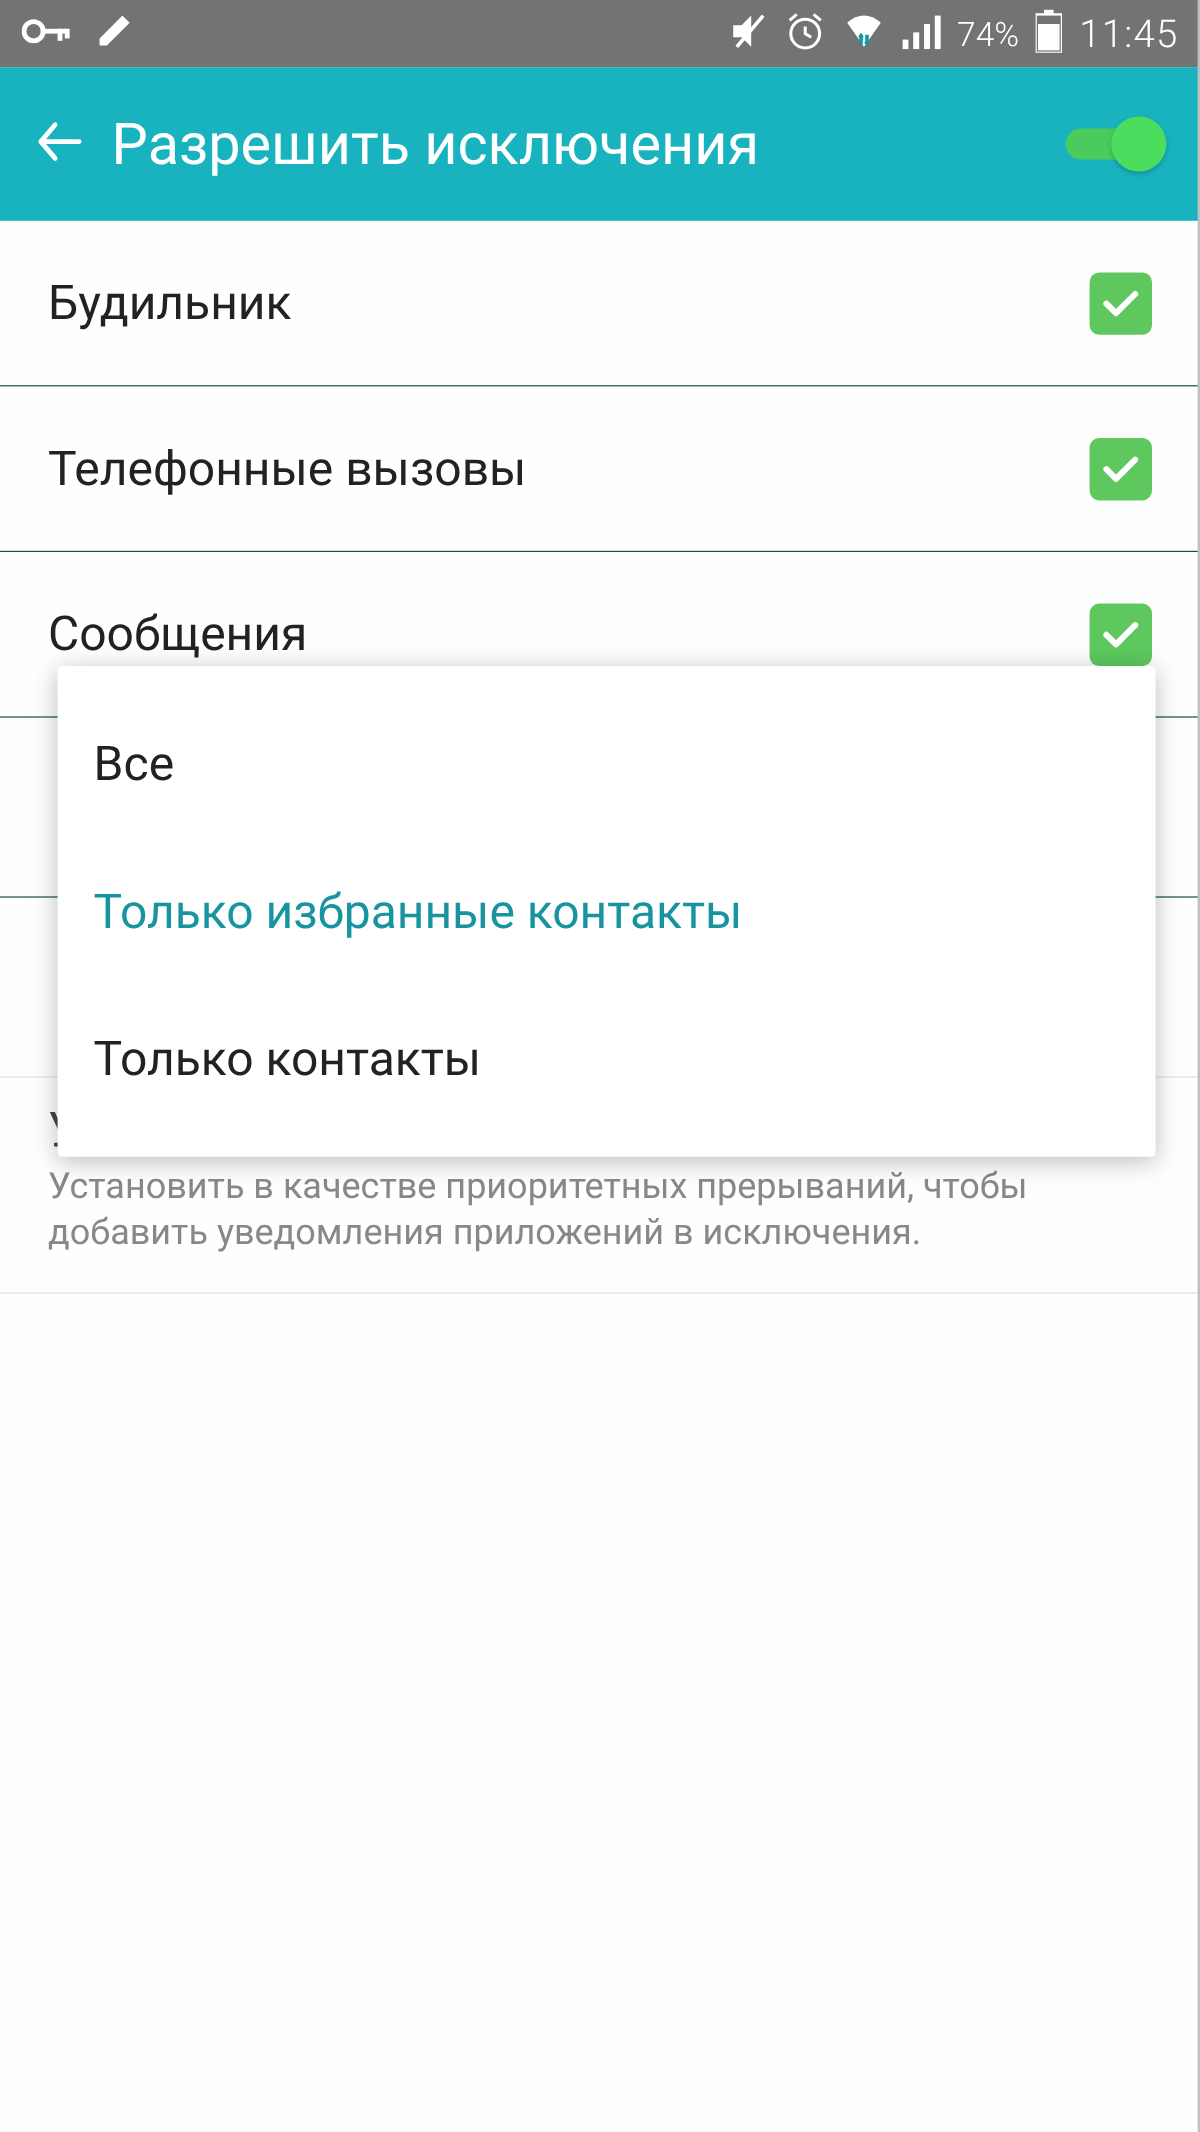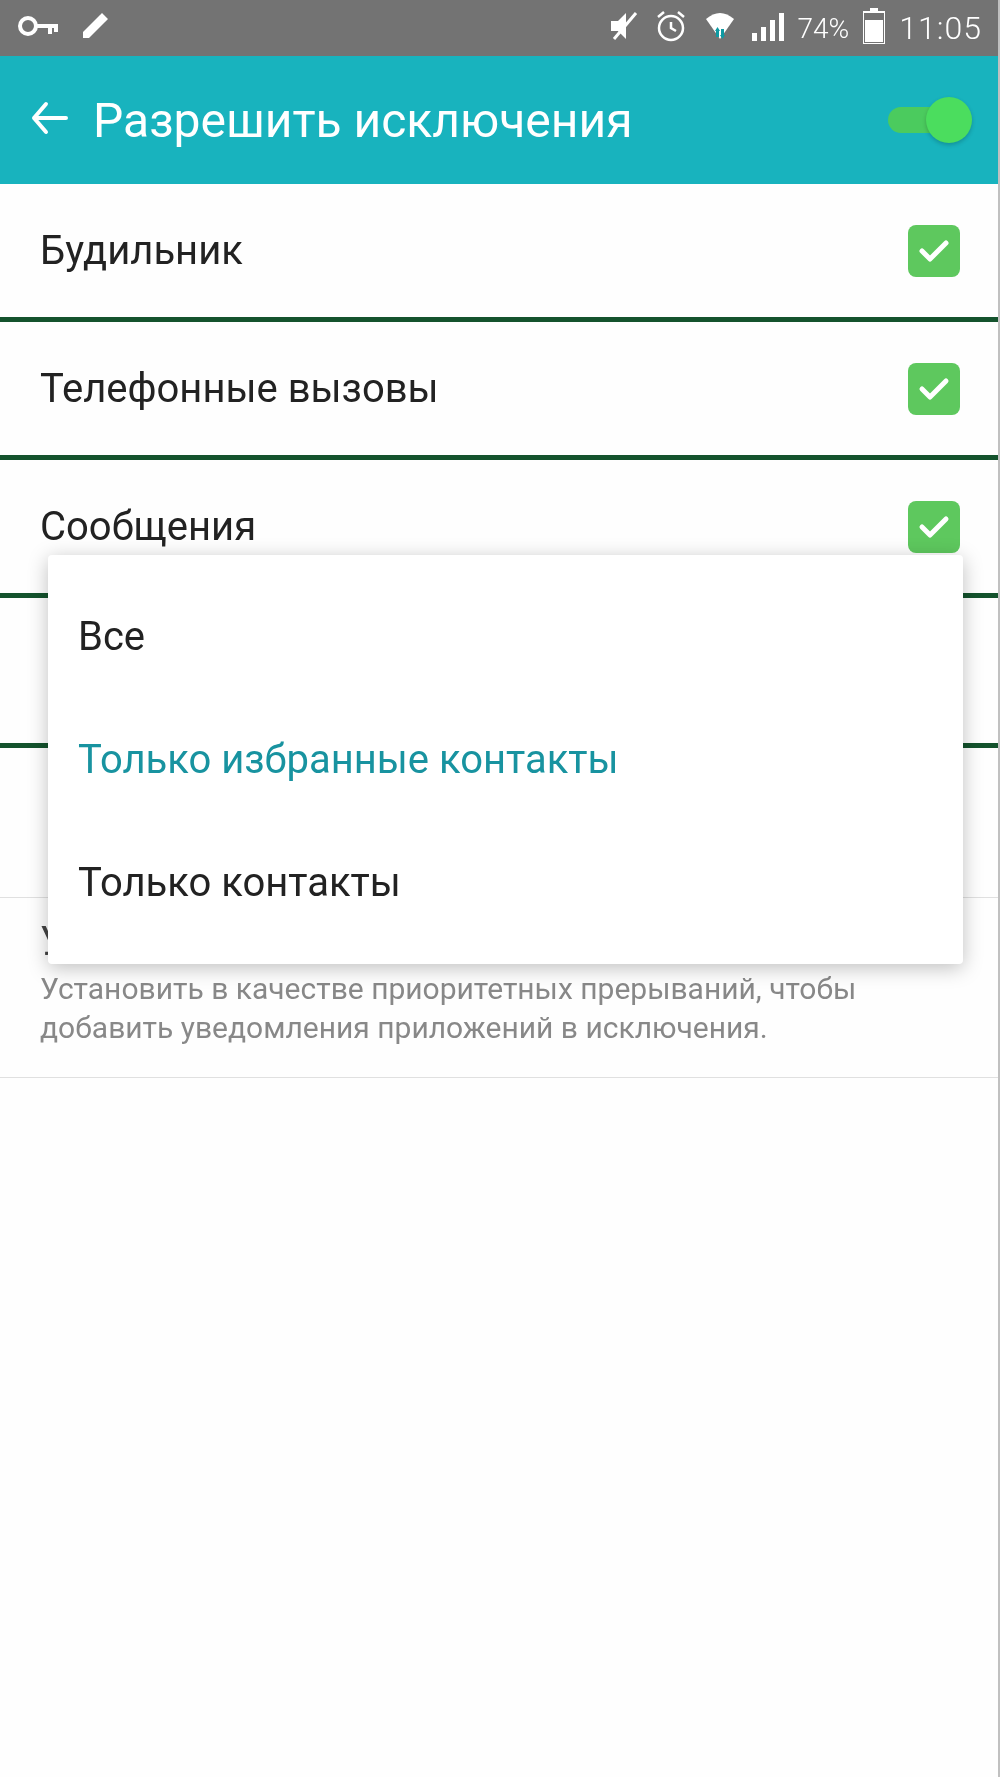--- a/index.html
+++ b/index.html
@@ -82,21 +82,21 @@
       border-radius: 50%;
       right: 0;
       top: -3px;
       box-shadow: 0 2px 4px rgba(0,0,0,0.2);
     }
     .list-item {
       display: flex;
       align-items: center;
       padding: 0 40px;
       height: 138px;
-      border-bottom: 5px solid #14532d;
+      border-bottom: 1px solid #14532d;
     }
     .list-item-label {
       font-size: 40px;
       color: #222;
       flex: 1;
     }
     .checkbox {
       width: 52px;
       height: 52px;
       border-radius: 8px;
@@ -213,21 +213,21 @@
         </svg>
     </span>
     <span class="status-pct">74%</span>
     <span>
       <svg width="22" height="36" viewBox="0 0 22 36" fill="#fff">
           <rect x="7" y="0" width="8" height="4"></rect>
           <rect x="0" y="4" width="22" height="32" fill="none" stroke="#fff" stroke-width="2"></rect>
           <rect x="2" y="12" width="18" height="22"></rect>
         </svg>
     </span>
-    <span class="status-text">11:05</span>
+    <span class="status-text">11:45</span>
   </div>
 </div>
 
 <div class="app-bar">
   <span class="back-arrow">
     <svg width="44" height="44" viewBox="0 0 44 44" fill="none" stroke="#fff" stroke-width="4" stroke-linecap="round" stroke-linejoin="round">
         <path d="M38 22 L6 22 M18 8 L6 22 L18 36"></path>
       </svg>
   </span>
   <div class="app-title">Разрешить исключения</div>

